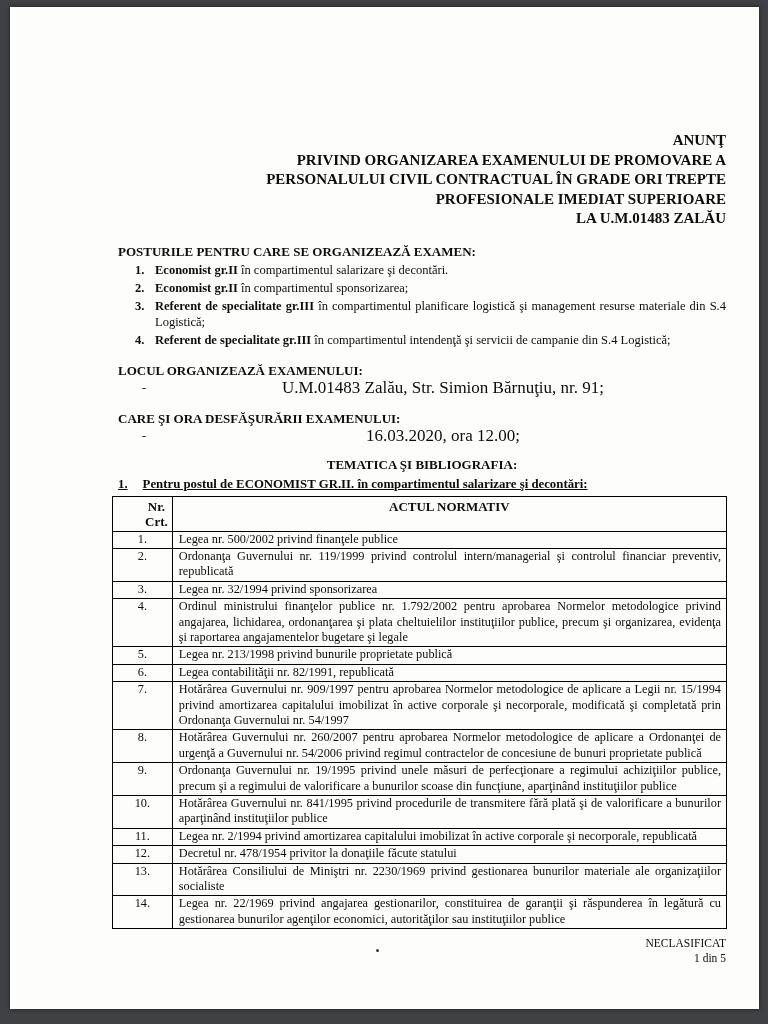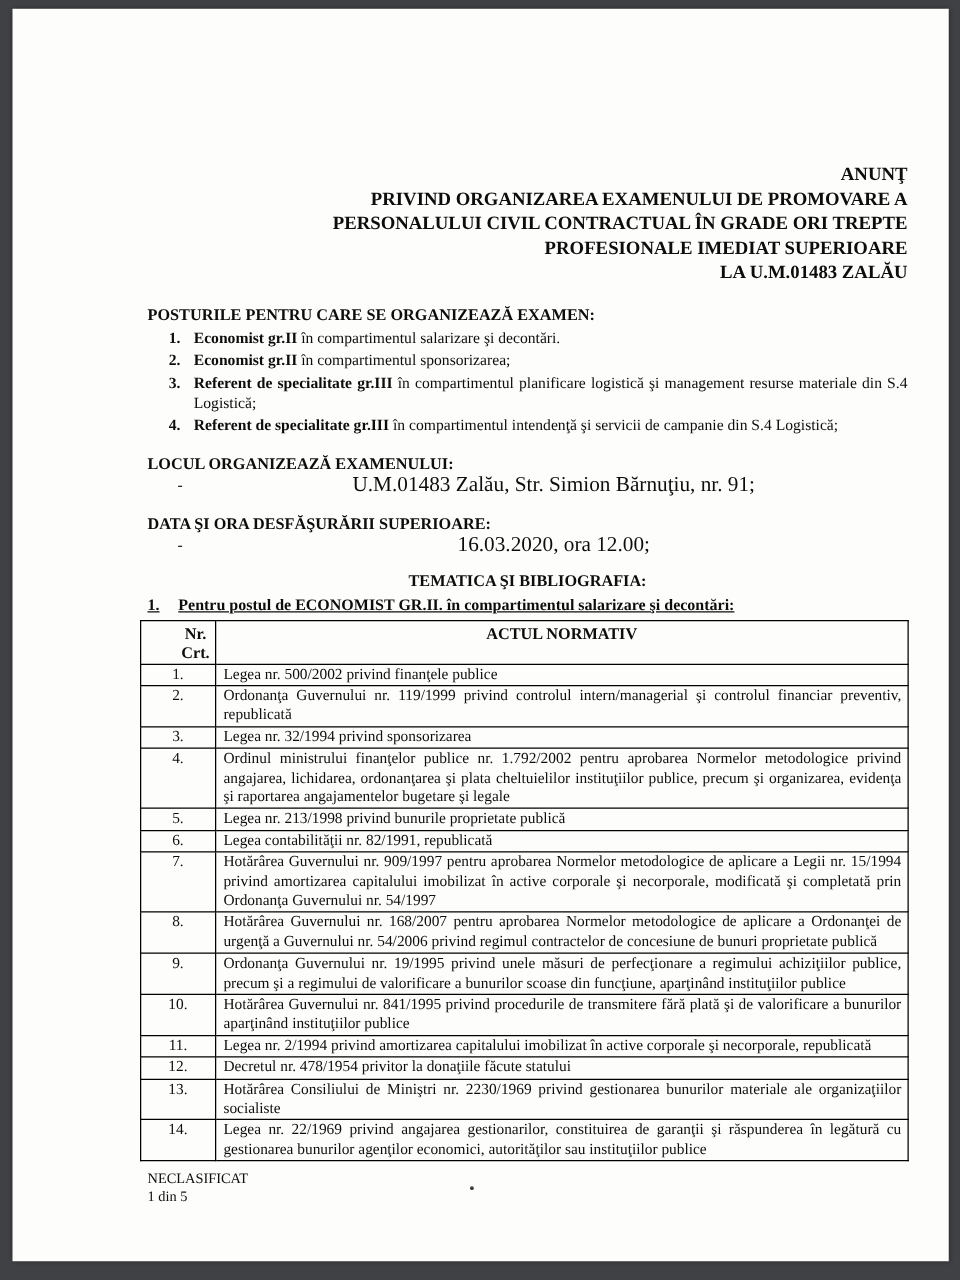--- a/index.html
+++ b/index.html
@@ -36,21 +36,21 @@
   table.biblio {
     border-collapse: collapse;
     width: calc(100% + 7px); margin-left: -6px; margin-top: 3px;
     font-size: 12.3px; line-height: 15.4px;
   }
   .biblio th, .biblio td { border: 1px solid #000; vertical-align: top; }
   .biblio th { font-size: 13px; line-height: 15px; font-weight: bold; text-align: center; padding: 2px 4px; }
   .biblio th.nrh { width: 41px; padding-left: 32px; }
   .biblio td.nr { width: 41px; text-align: center; padding: 0 2px; }
   .biblio td.act { text-align: justify; padding: 0 5px 1px 6px; }
-  .footer { text-align: left; margin-top: 7px; font-size: 11.5px; line-height: 14.5px; }
+  .footer { text-align: right; margin-top: 7px; font-size: 11.5px; line-height: 14.5px; }
   .artifact-dot { position: absolute; left: 366px; top: 942px; width: 3px; height: 3px; background: #3a3a3a; border-radius: 50%; }
 </style>
 </head>
 <body>
 
 <div class="page">
 
   <div class="title-block">
     <div>ANUNŢ</div>
     <div>PRIVIND ORGANIZAREA EXAMENULUI DE PROMOVARE A</div>
@@ -83,21 +83,21 @@
 
   <div class="sec">
     <div class="heading">LOCUL ORGANIZEAZĂ EXAMENULUI:</div>
     <div class="ditem">
       <span class="dash">-</span>
       <div class="dtext">U.M.01483 Zalău, Str. Simion Bărnuţiu, nr. 91;</div>
     </div>
   </div>
 
   <div class="sec">
-    <div class="heading">DATA ŞI ORA DESFĂŞURĂRII SUPERIOARE:</div>
+    <div class="heading">CARE ŞI ORA DESFĂŞURĂRII EXAMENULUI:</div>
     <div class="ditem">
       <span class="dash">-</span>
       <div class="dtext">16.03.2020, ora 12.00;</div>
     </div>
   </div>
 
   <div class="tematica-heading">TEMATICA ŞI BIBLIOGRAFIA:</div>
 
   <div class="subheading">
     <span class="shnum">1.</span><span>Pentru postul de ECONOMIST GR.II. în compartimentul salarizare şi decontări:</span>
@@ -137,21 +137,21 @@
       <tr>
         <td class="nr">6.</td>
         <td class="act">Legea contabilităţii nr. 82/1991, republicată</td>
       </tr>
       <tr>
         <td class="nr">7.</td>
         <td class="act">Hotărârea Guvernului nr. 909/1997 pentru aprobarea Normelor metodologice de aplicare a Legii nr. 15/1994 privind amortizarea capitalului imobilizat în active corporale şi necorporale, modificată şi completată prin Ordonanţa Guvernului nr. 54/1997</td>
       </tr>
       <tr>
         <td class="nr">8.</td>
-        <td class="act">Hotărârea Guvernului nr. 168/2007 pentru aprobarea Normelor metodologice de aplicare a Ordonanţei de urgenţă a Guvernului nr. 54/2006 privind regimul contractelor de concesiune de bunuri proprietate publică</td>
+        <td class="act">Hotărârea Guvernului nr. 260/2007 pentru aprobarea Normelor metodologice de aplicare a Ordonanţei de urgenţă a Guvernului nr. 54/2006 privind regimul contractelor de concesiune de bunuri proprietate publică</td>
       </tr>
       <tr>
         <td class="nr">9.</td>
         <td class="act">Ordonanţa Guvernului nr. 19/1995 privind unele măsuri de perfecţionare a regimului achiziţiilor publice, precum şi a regimului de valorificare a bunurilor scoase din funcţiune, aparţinând instituţiilor publice</td>
       </tr>
       <tr>
         <td class="nr">10.</td>
         <td class="act">Hotărârea Guvernului nr. 841/1995 privind procedurile de transmitere fără plată şi de valorificare a bunurilor aparţinând instituţiilor publice</td>
       </tr>
       <tr>

